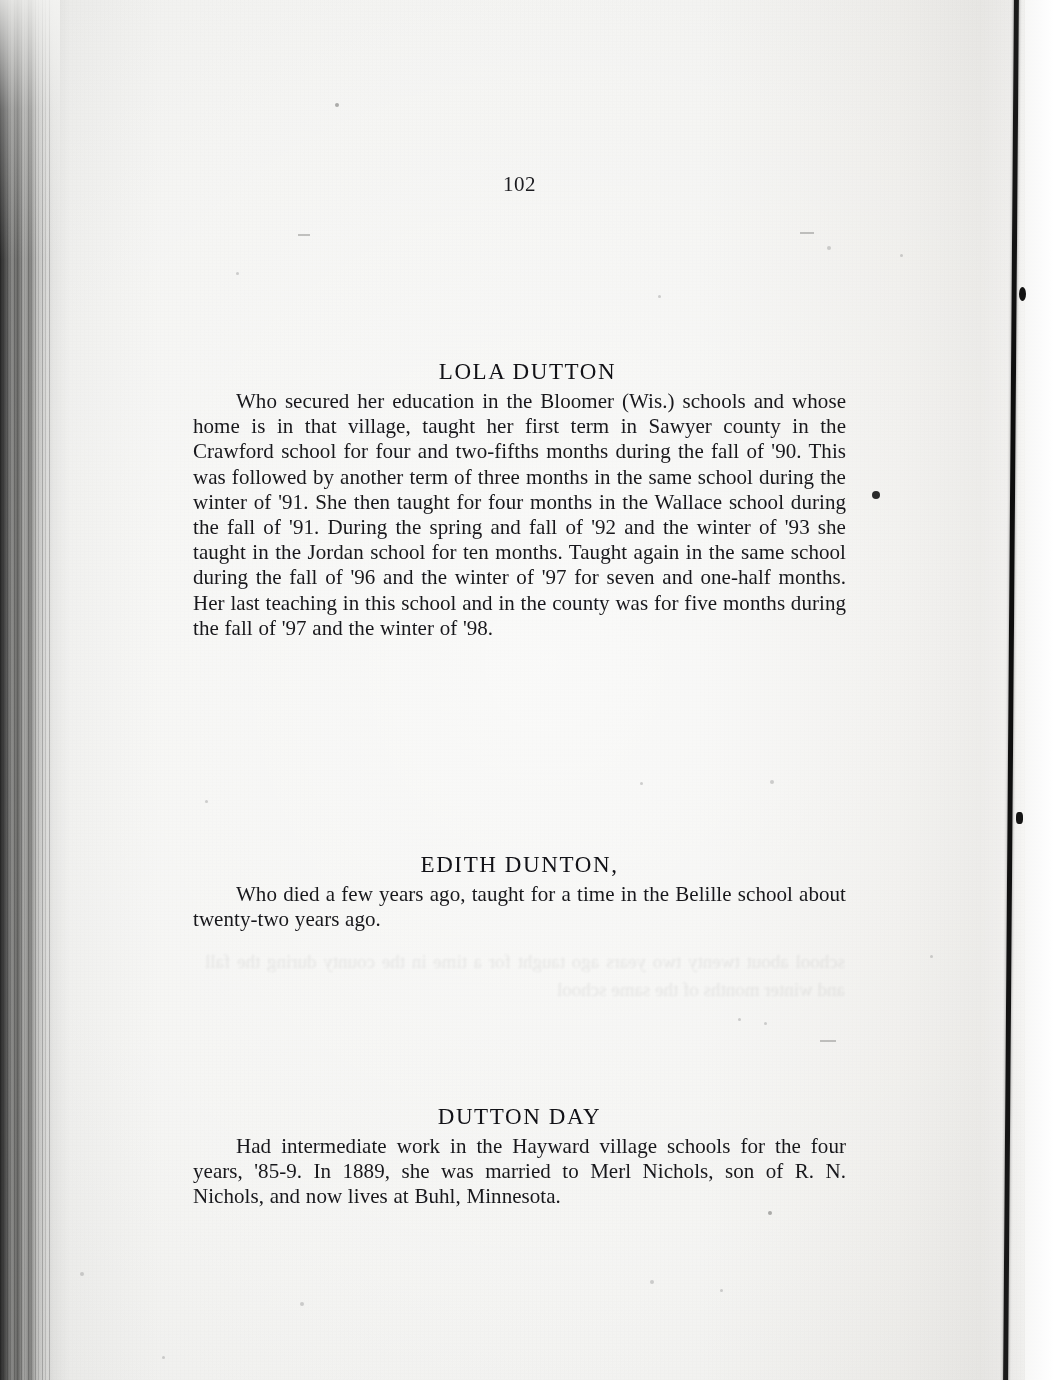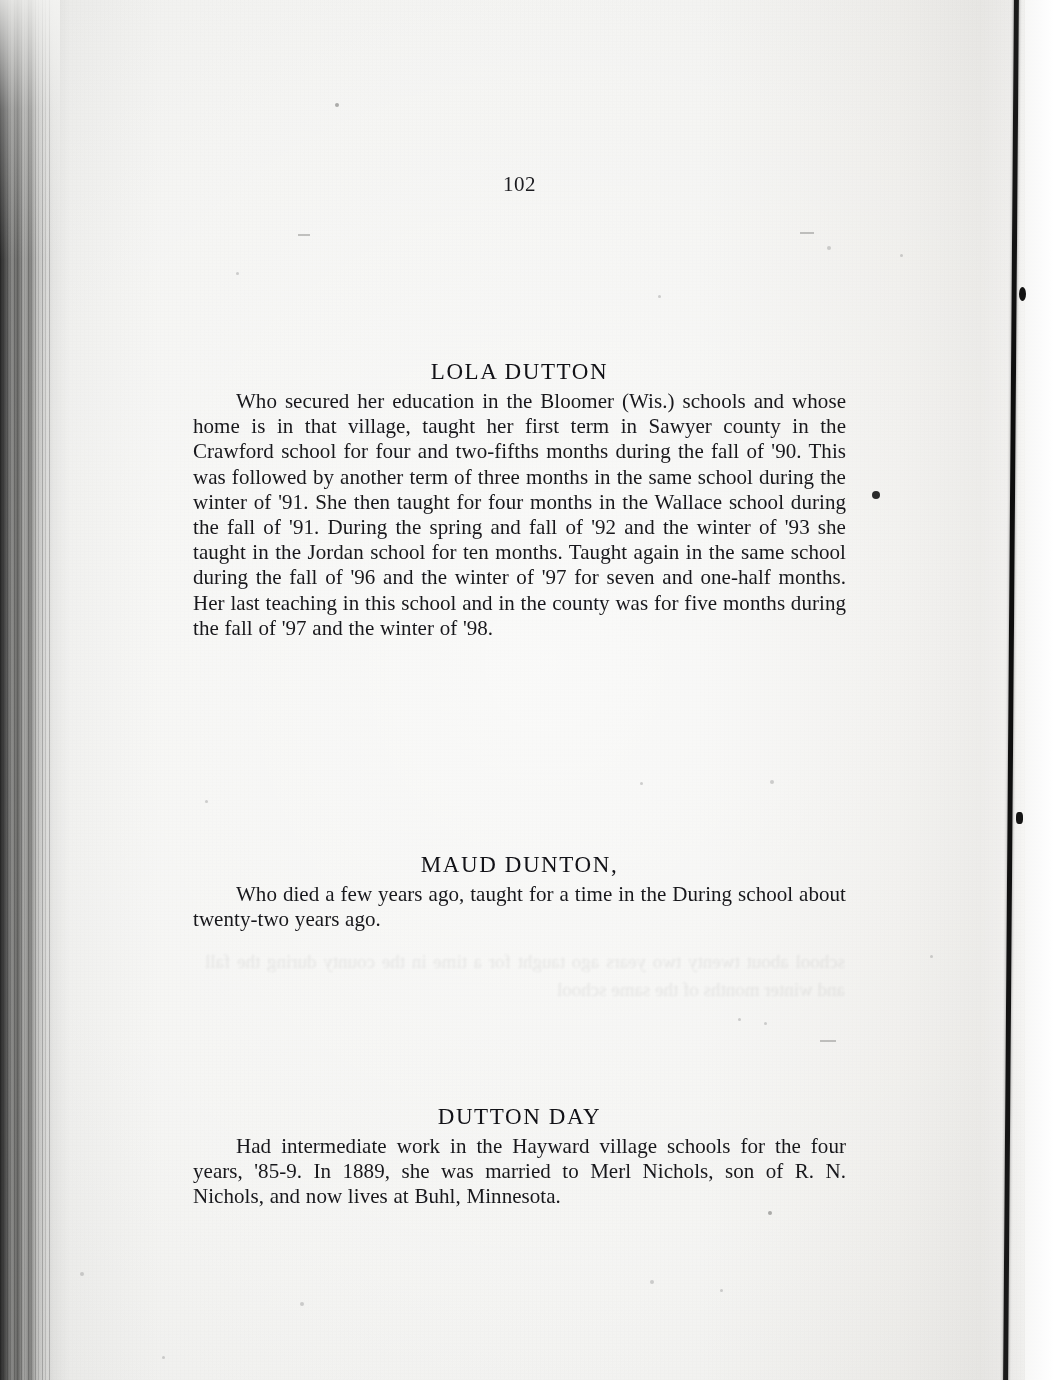--- a/index.html
+++ b/index.html
@@ -159,21 +159,21 @@
     line-height: 25.2px;
     text-align: justify;
     text-justify: inter-word;
     text-indent: 43px;
     color: #18181c;
     letter-spacing: .05px;
     word-spacing: .4px;
     margin: 0;
   }
 
-  .entry-1-head { position: absolute; top: 340px; left: 0; width: 653px; }
+  .entry-1-head { position: absolute; top: 340px; left: 8px; width: 653px; }
   .entry-1-body { position: absolute; top: 389px; left: 0; width: 653px; }
 
   .entry-2-head { position: absolute; top: 833px; left: 0; width: 653px; }
   .entry-2-body { position: absolute; top: 882px; left: 0; width: 653px; }
 
   .entry-3-head { position: absolute; top: 1085px; left: 0; width: 653px; }
   .entry-3-body { position: absolute; top: 1134px; left: 0; width: 653px; }
 
   
   .entry-body, .entry-heading, .folio {
@@ -234,22 +234,22 @@
 
   <div class="ghost-block">school about twenty two years ago taught for a time in the county during the fall and winter months of the same school</div>
 
   <div class="content">
 
     <div class="folio">102</div>
 
     <h2 class="entry-heading entry-1-head">LOLA DUTTON</h2>
     <p class="entry-body entry-1-body">Who secured her education in the Bloomer (Wis.) schools and whose home is in that village, taught her first term in Sawyer county in the Crawford school for four and two-fifths months during the fall of '90.  This was followed by another term of three months in the same school during the winter of '91.  She then taught for four months in the Wallace school during the fall of '91.  During the spring and fall of '92 and the winter of '93 she taught in the Jordan school for ten months.  Taught again in the same school during the fall of '96 and the winter of '97 for seven and one-half months.  Her last teaching in this school and in the county was for five months during the fall of '97 and the winter of '98.</p>
 
-    <h2 class="entry-heading entry-2-head">MAUD DUNTON,</h2>
-    <p class="entry-body entry-2-body">Who died a few years ago, taught for a time in the During school about twenty-two years ago.</p>
+    <h2 class="entry-heading entry-2-head">EDITH DUNTON,</h2>
+    <p class="entry-body entry-2-body">Who died a few years ago, taught for a time in the Belille school about twenty-two years ago.</p>
 
     <h2 class="entry-heading entry-3-head">DUTTON DAY</h2>
     <p class="entry-body entry-3-body">Had intermediate work in the Hayward village schools for the four years, '85-9.  In 1889, she was married to Merl Nichols, son of R. N. Nichols, and now lives at Buhl, Minnesota.</p>
 
   </div>
 
   <div class="speck" style="left:872px; top:491px; width:8px; height:8px;"></div>
   <div class="speck soft" style="left:335px; top:103px; width:4px; height:4px;"></div>
   <div class="speck faint" style="left:827px; top:246px; width:4px; height:4px;"></div>
   <div class="speck faint" style="left:900px; top:254px; width:3px; height:3px;"></div>

